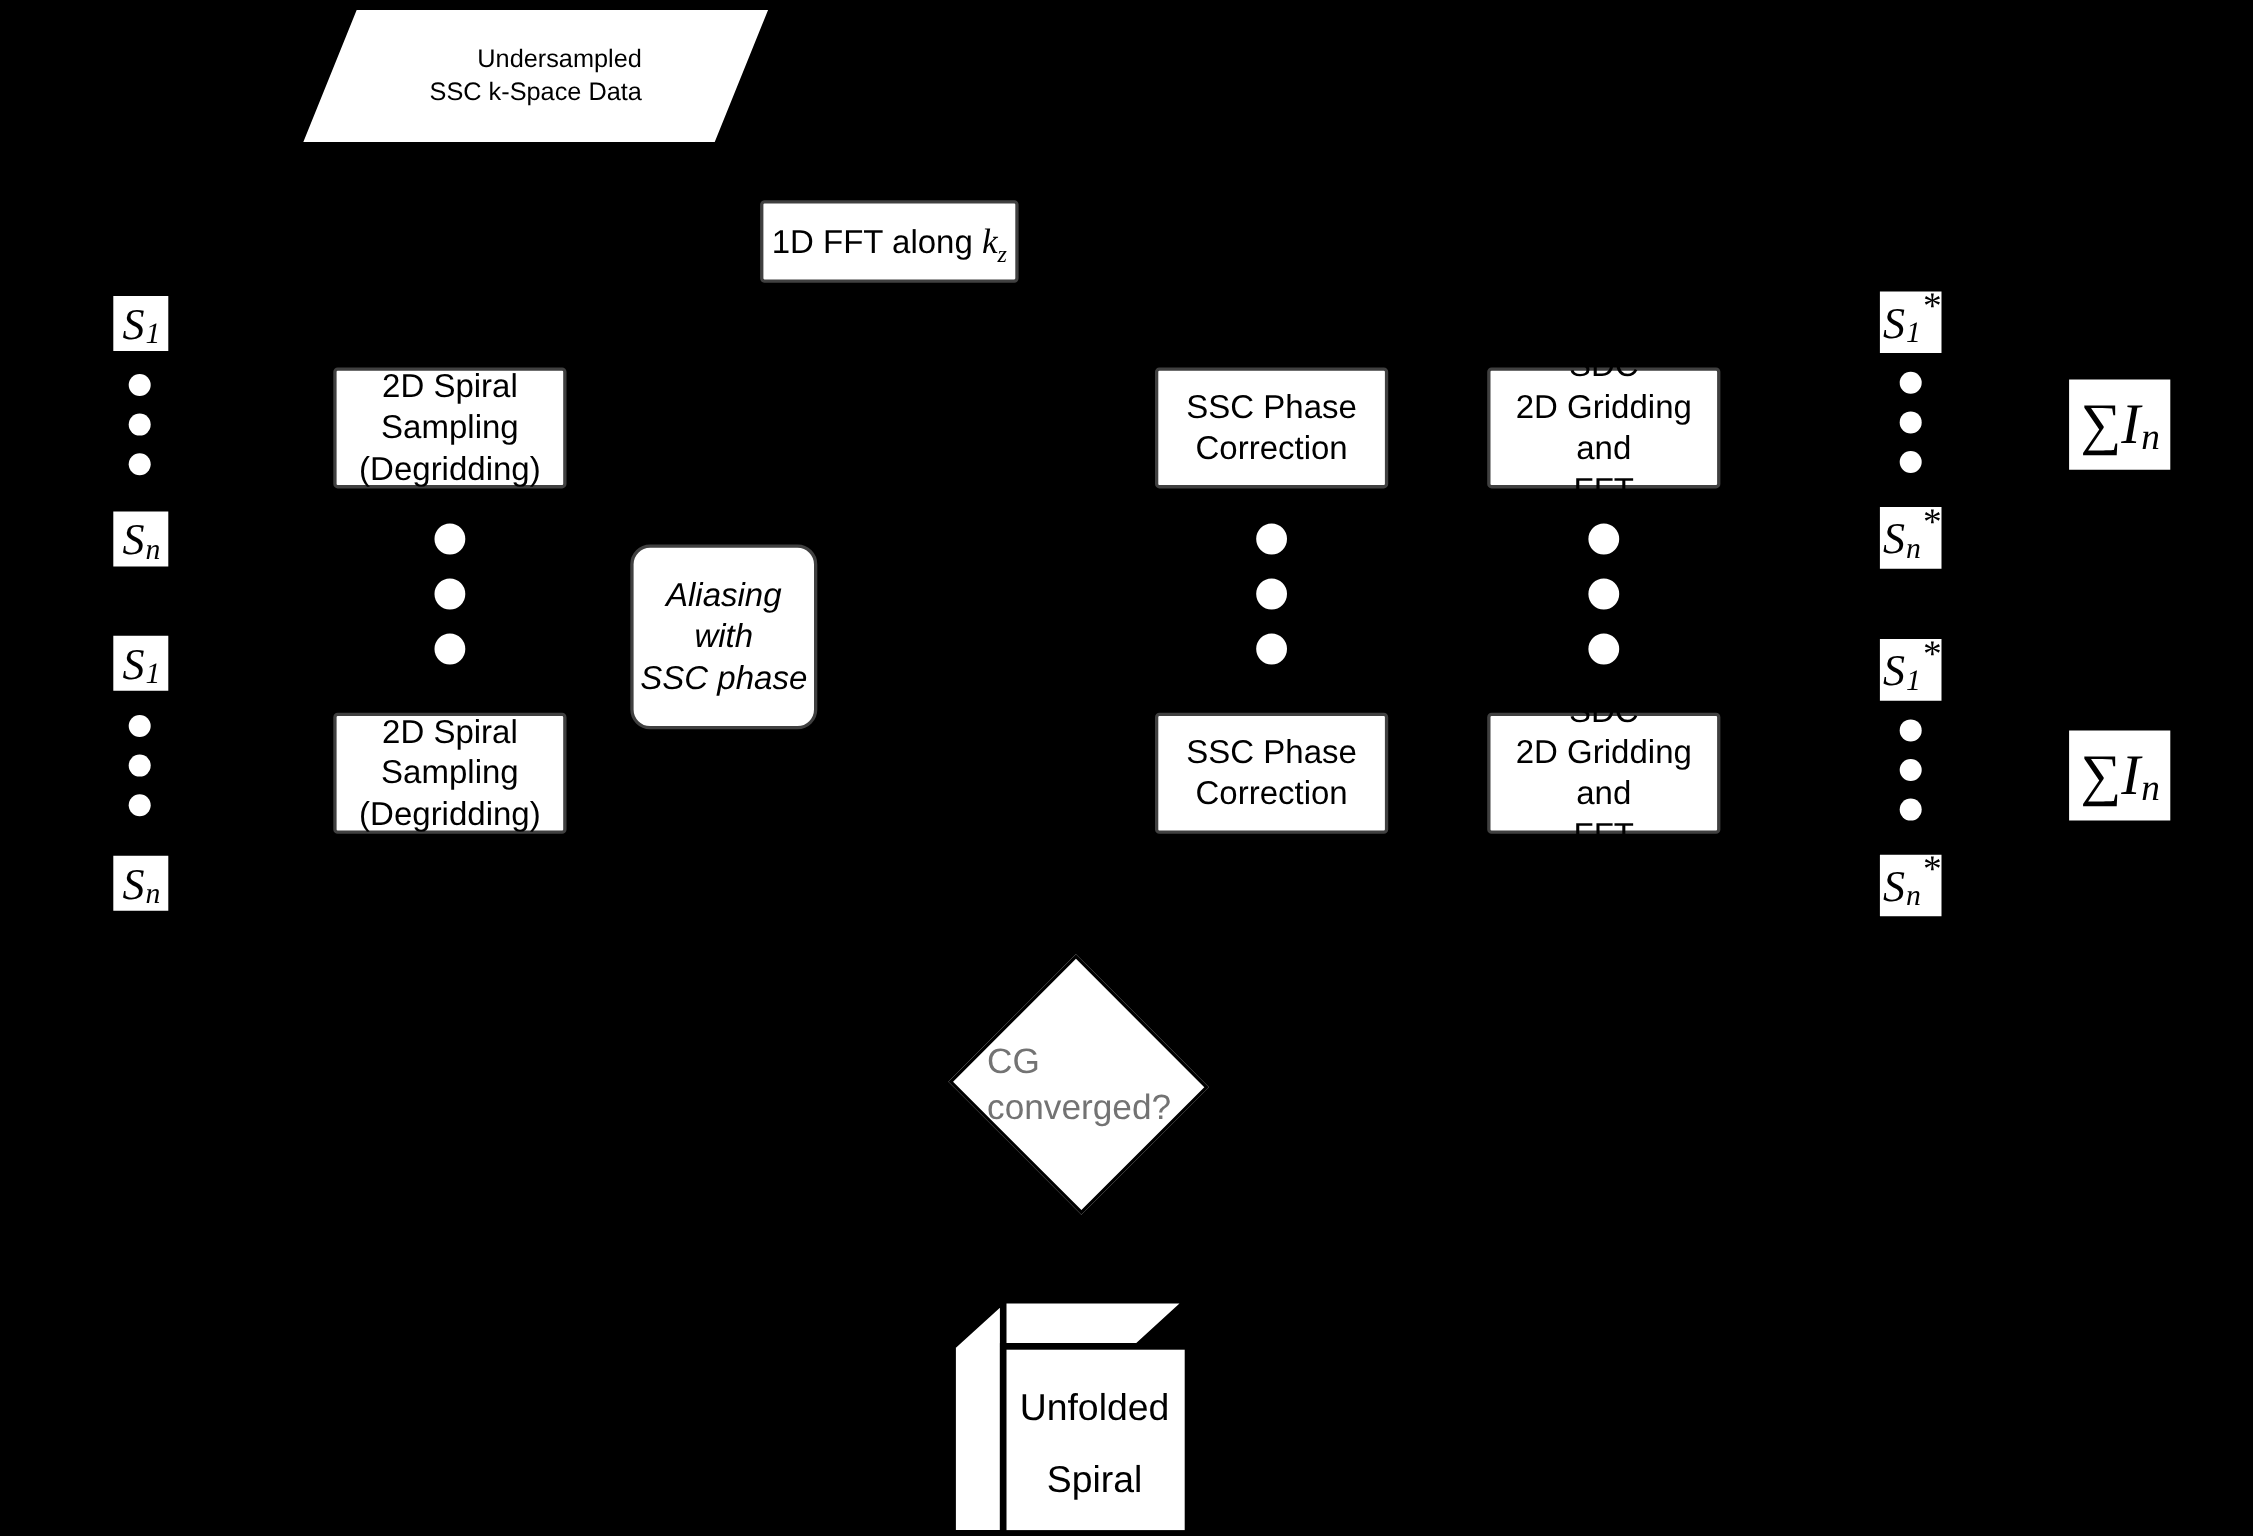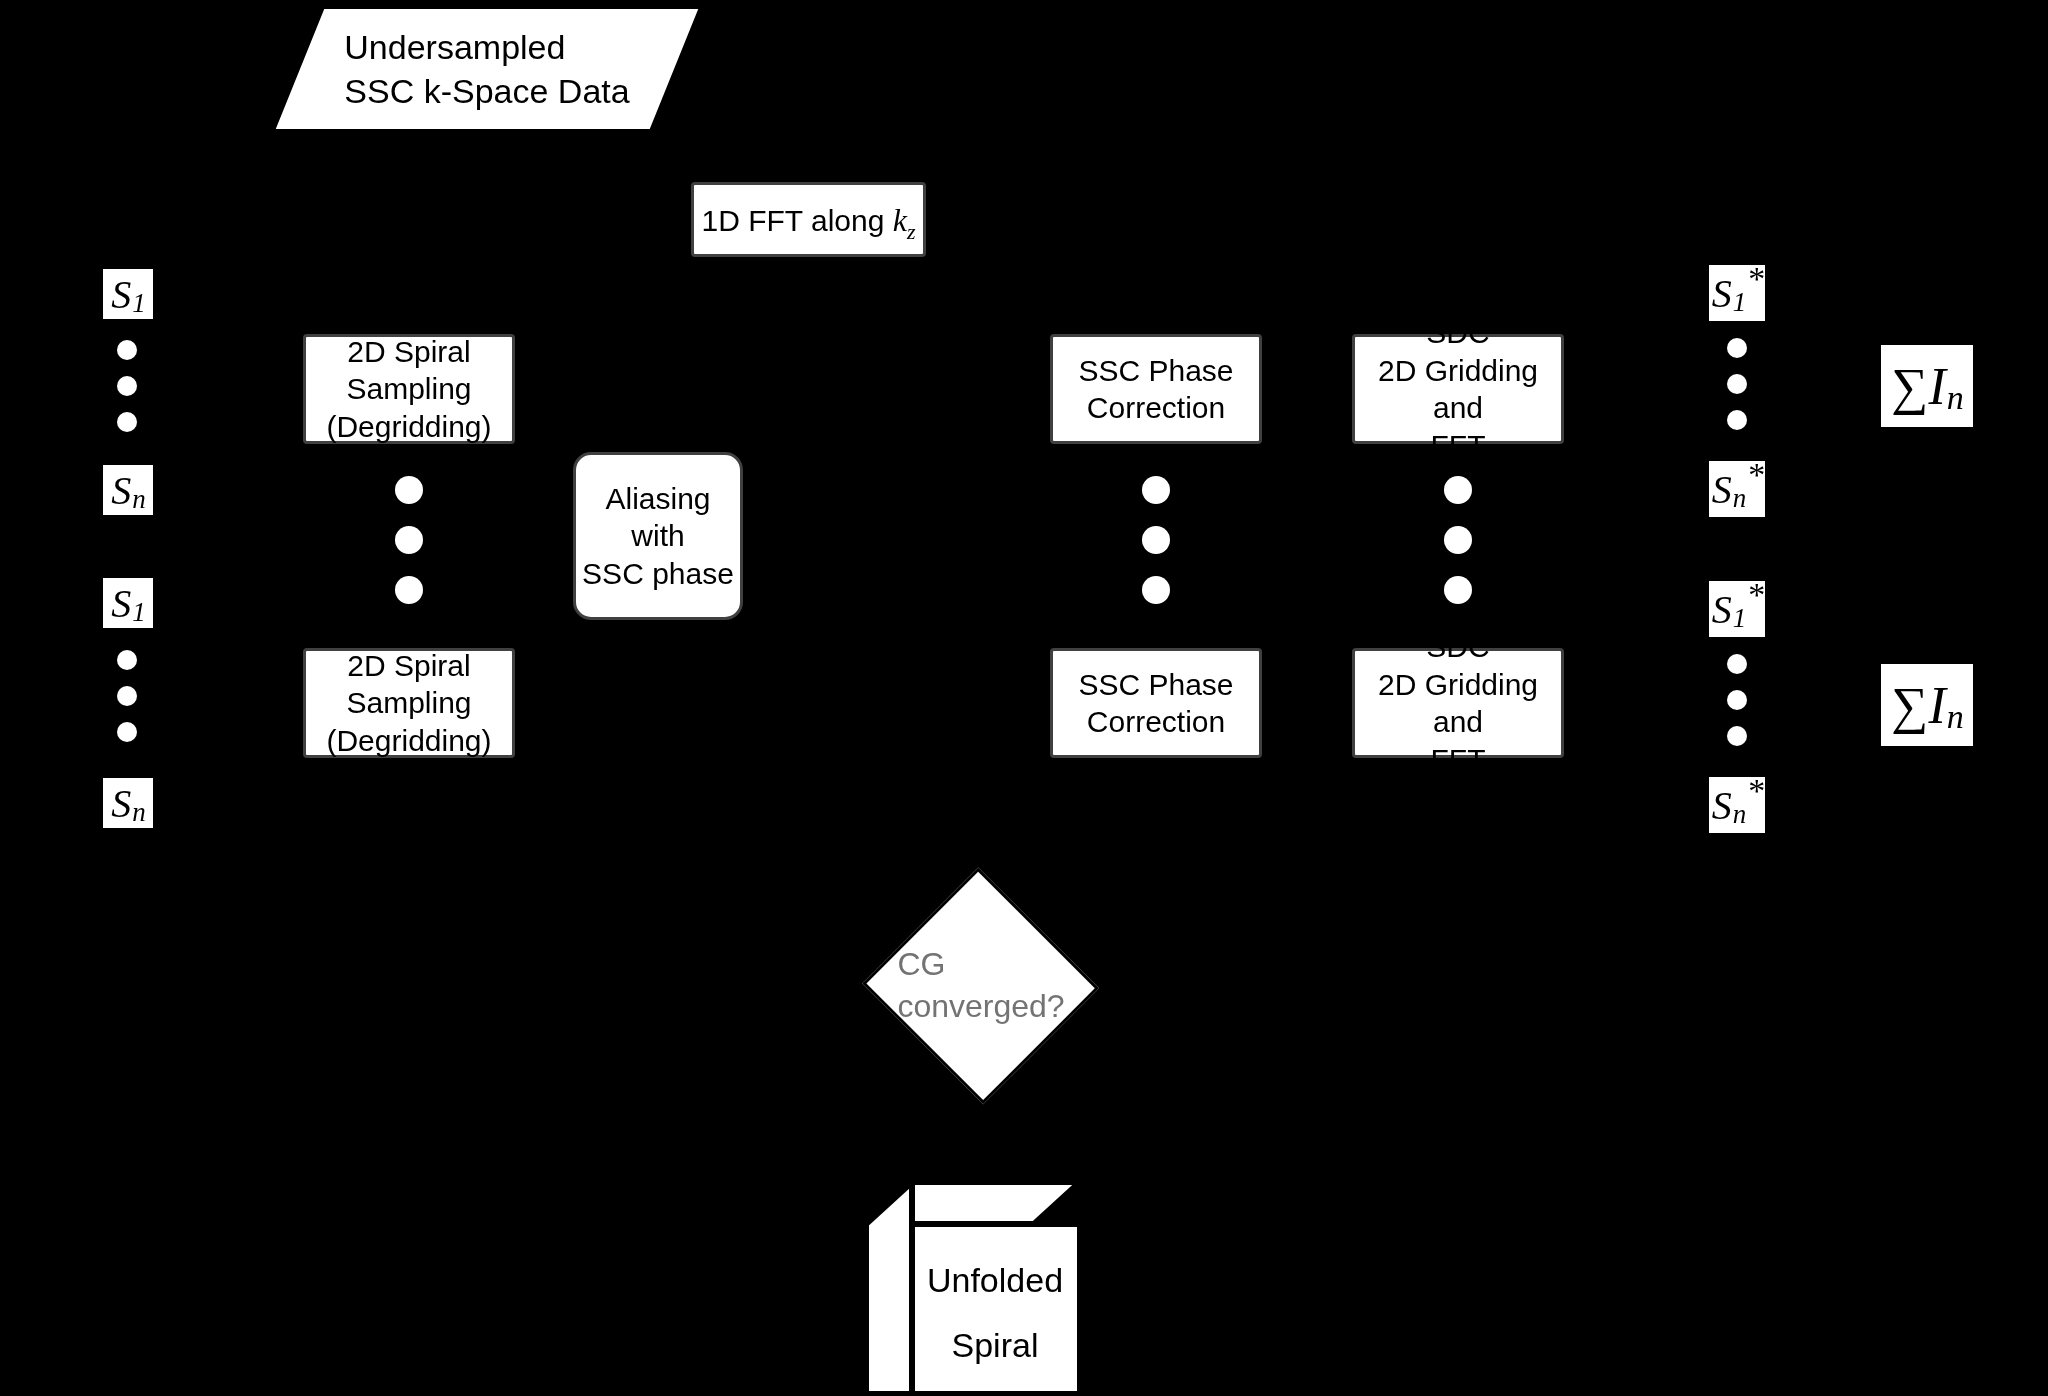--- a/index.html
+++ b/index.html
@@ -54,23 +54,23 @@
     box-sizing: border-box;
     transform: skewX(-22deg);
     border-radius: 3px;
   }
   .parallelogram .plabel {
     position: absolute;
     inset: 0;
     display: flex;
     align-items: center;
     justify-content: center;
-    text-align: left;
+    text-align: right;
     color: #000000;
-    font-size: 34px;
+    font-size: 23px;
     line-height: 1.3;
     white-space: pre-line;
     z-index: 2;
   }
 
   
   .mathbox {
     position: absolute;
     box-sizing: border-box;
     background: #ffffff;
@@ -237,21 +237,21 @@
   <div class="dots big" style="left:395px; top:476px; width:28px; height:128px;">
     <span class="dot"></span>
     <span class="dot"></span>
     <span class="dot"></span>
   </div>
 
   <div class="node proc" style="left:303px; top:648px; width:212px; height:110px;">2D Spiral
 Sampling
 (Degridding)</div>
 
-  <div class="node proc rounded" style="left:573px; top:452px; width:170px; height:168px;">Aliasing with
+  <div class="node proc rounded" style="left:573px; top:495px; width:170px; height:168px;font-style:italic;">Aliasing with
 SSC phase</div>
 
   <div class="node proc" style="left:1050px; top:334px; width:212px; height:110px;">SSC Phase
 Correction</div>
 
   <div class="dots big" style="left:1142px; top:476px; width:28px; height:128px;">
     <span class="dot"></span>
     <span class="dot"></span>
     <span class="dot"></span>
   </div>

